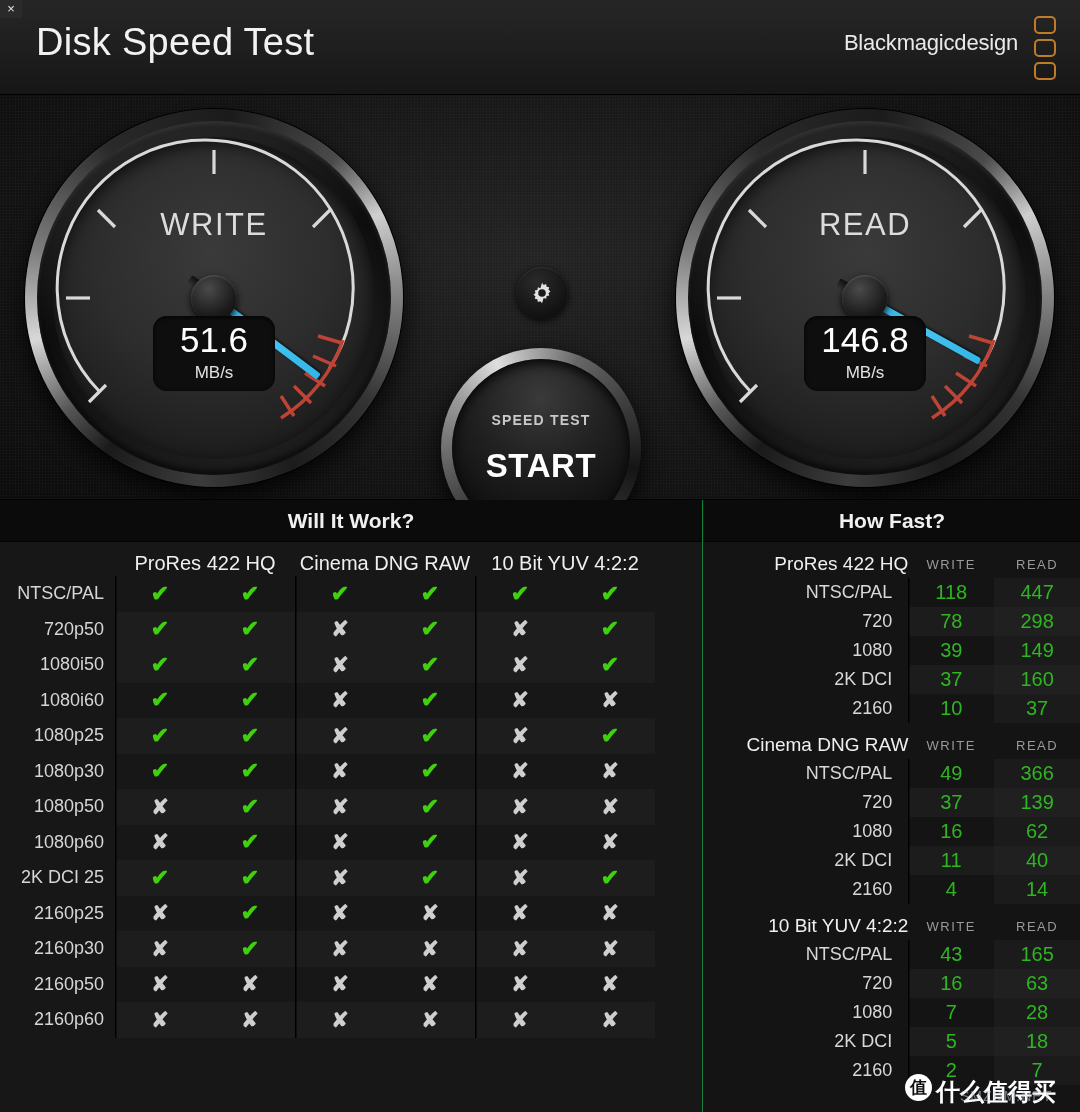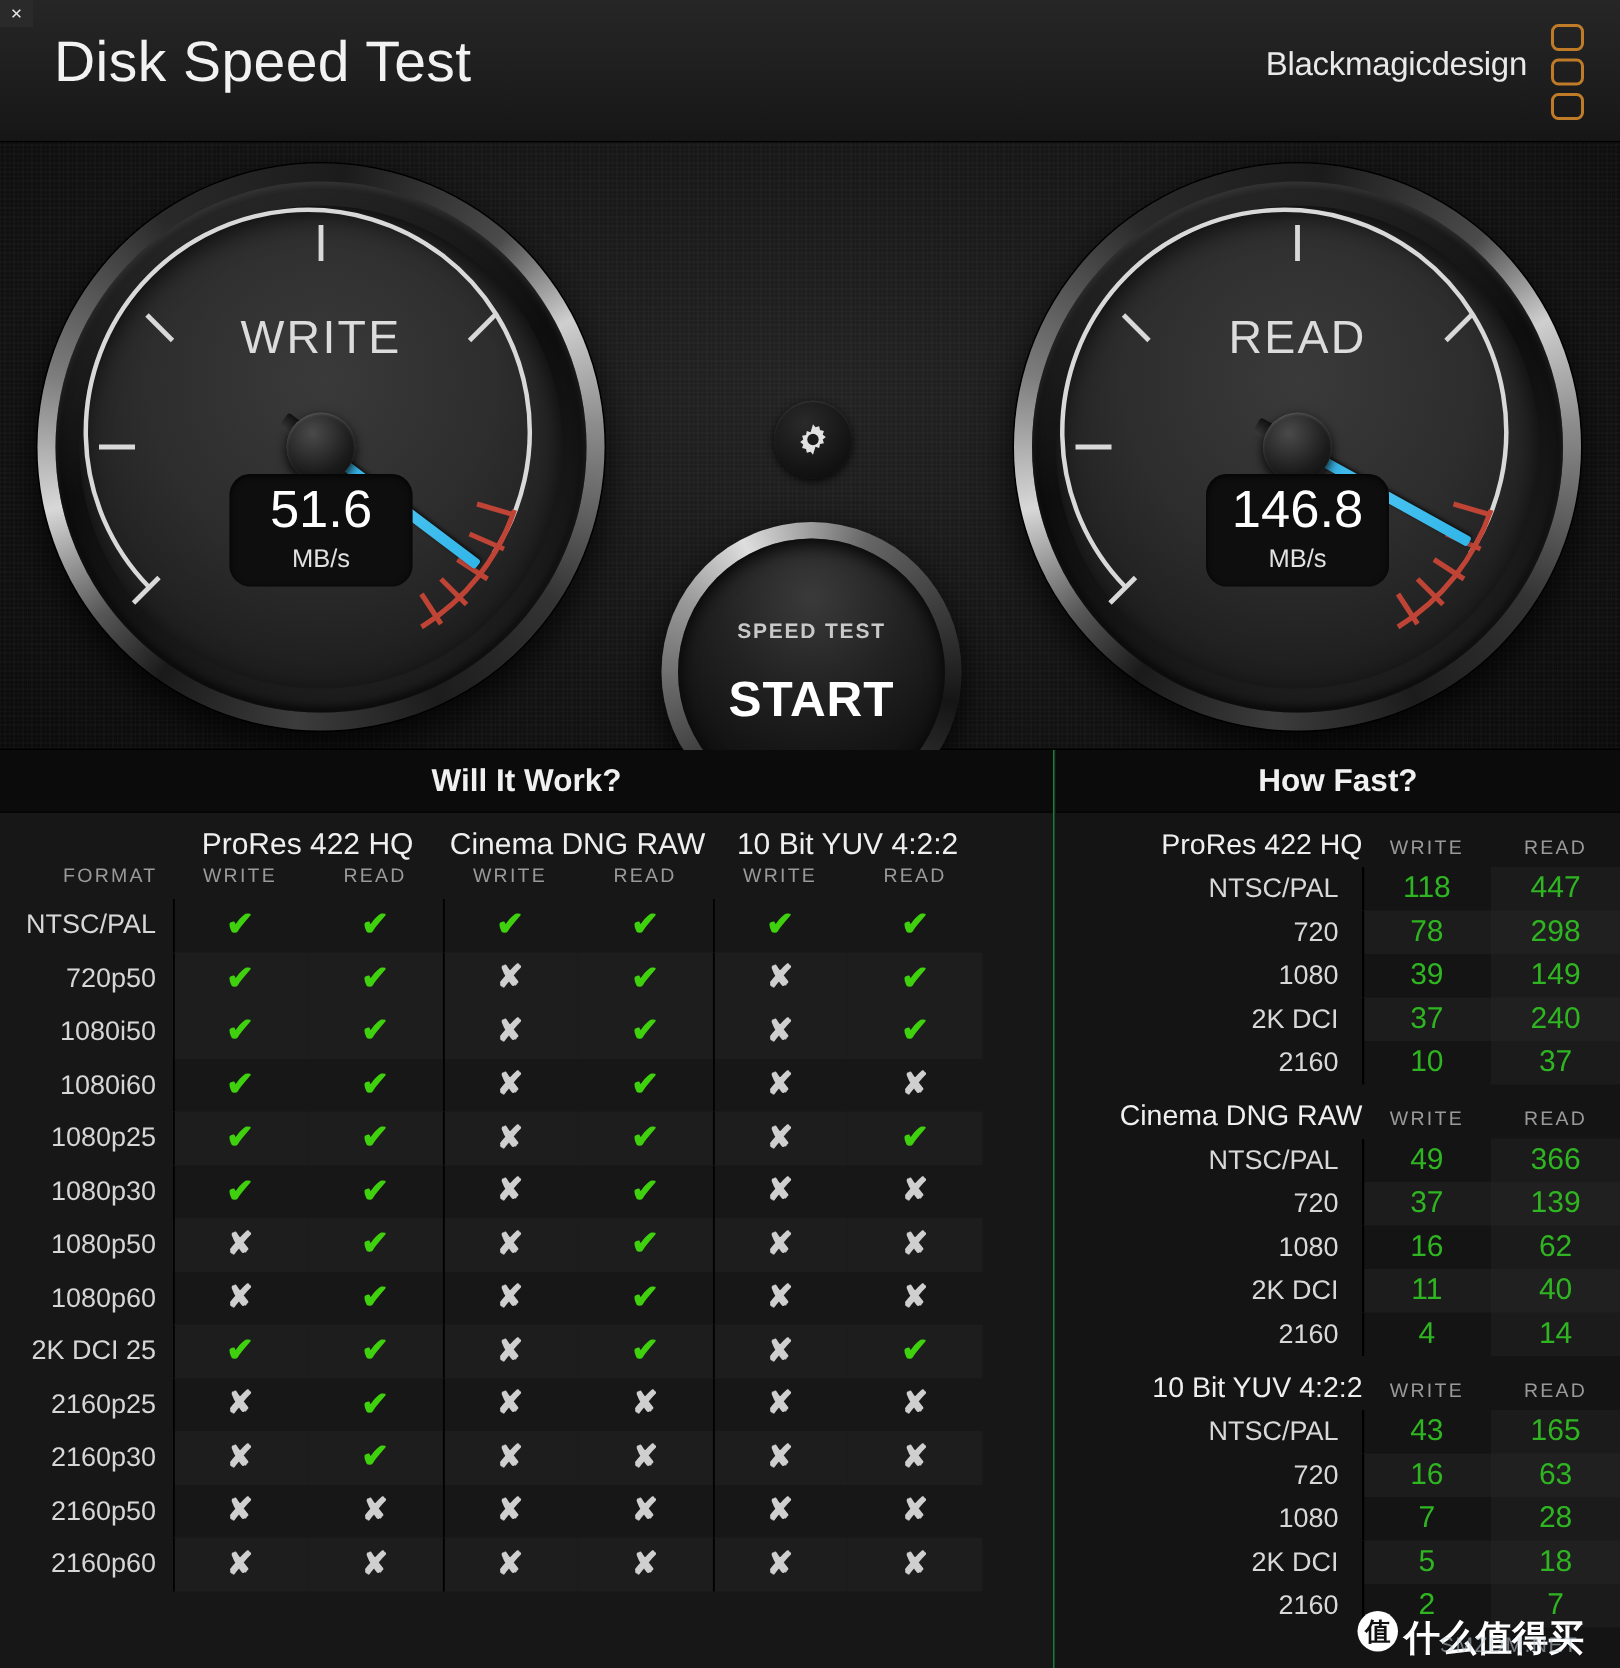--- a/index.html
+++ b/index.html
@@ -307,30 +307,20 @@
             <col class="cend">
           </colgroup>
         <thead>
           <tr class="grp-row" id="w-grp">
               <th></th>
               <th colspan="2">ProRes 422 HQ</th>
               <th colspan="2">Cinema DNG RAW</th>
               <th colspan="2">10 Bit YUV 4:2:2</th>
               <th></th>
             </tr>
-          <tr class="sub-row" id="w-sub">
-              <th class="fmt">FORMAT</th>
-              <th>WRITE</th>
-              <th>READ</th>
-              <th>WRITE</th>
-              <th>READ</th>
-              <th>WRITE</th>
-              <th>READ</th>
-              <th></th>
-            </tr>
         </thead>
         <tbody id="w-body">
             <tr class="">
               <td class="rowlab">NTSC/PAL</td>
               <td class="cell gstart"><span class="mark ok">✔</span></td>
               <td class="cell"><span class="mark ok">✔</span></td>
               <td class="cell gstart"><span class="mark ok">✔</span></td>
               <td class="cell"><span class="mark ok">✔</span></td>
               <td class="cell gstart"><span class="mark ok">✔</span></td>
               <td class="cell"><span class="mark ok">✔</span></td>
@@ -485,21 +475,21 @@
               <td class="fval read">298</td>
             </tr>
             <tr class="">
               <td class="flab">1080</td>
               <td class="fval">39</td>
               <td class="fval read">149</td>
             </tr>
             <tr class="alt">
               <td class="flab">2K DCI</td>
               <td class="fval">37</td>
-              <td class="fval read">240</td>
+              <td class="fval read">160</td>
             </tr>
             <tr class="">
               <td class="flab">2160</td>
               <td class="fval">10</td>
               <td class="fval read">37</td>
             </tr>
             <tr class="grp">
               <td class="grpname">Cinema DNG RAW</td>
               <td class="grphdr">WRITE</td>
               <td class="grphdr">READ</td>

